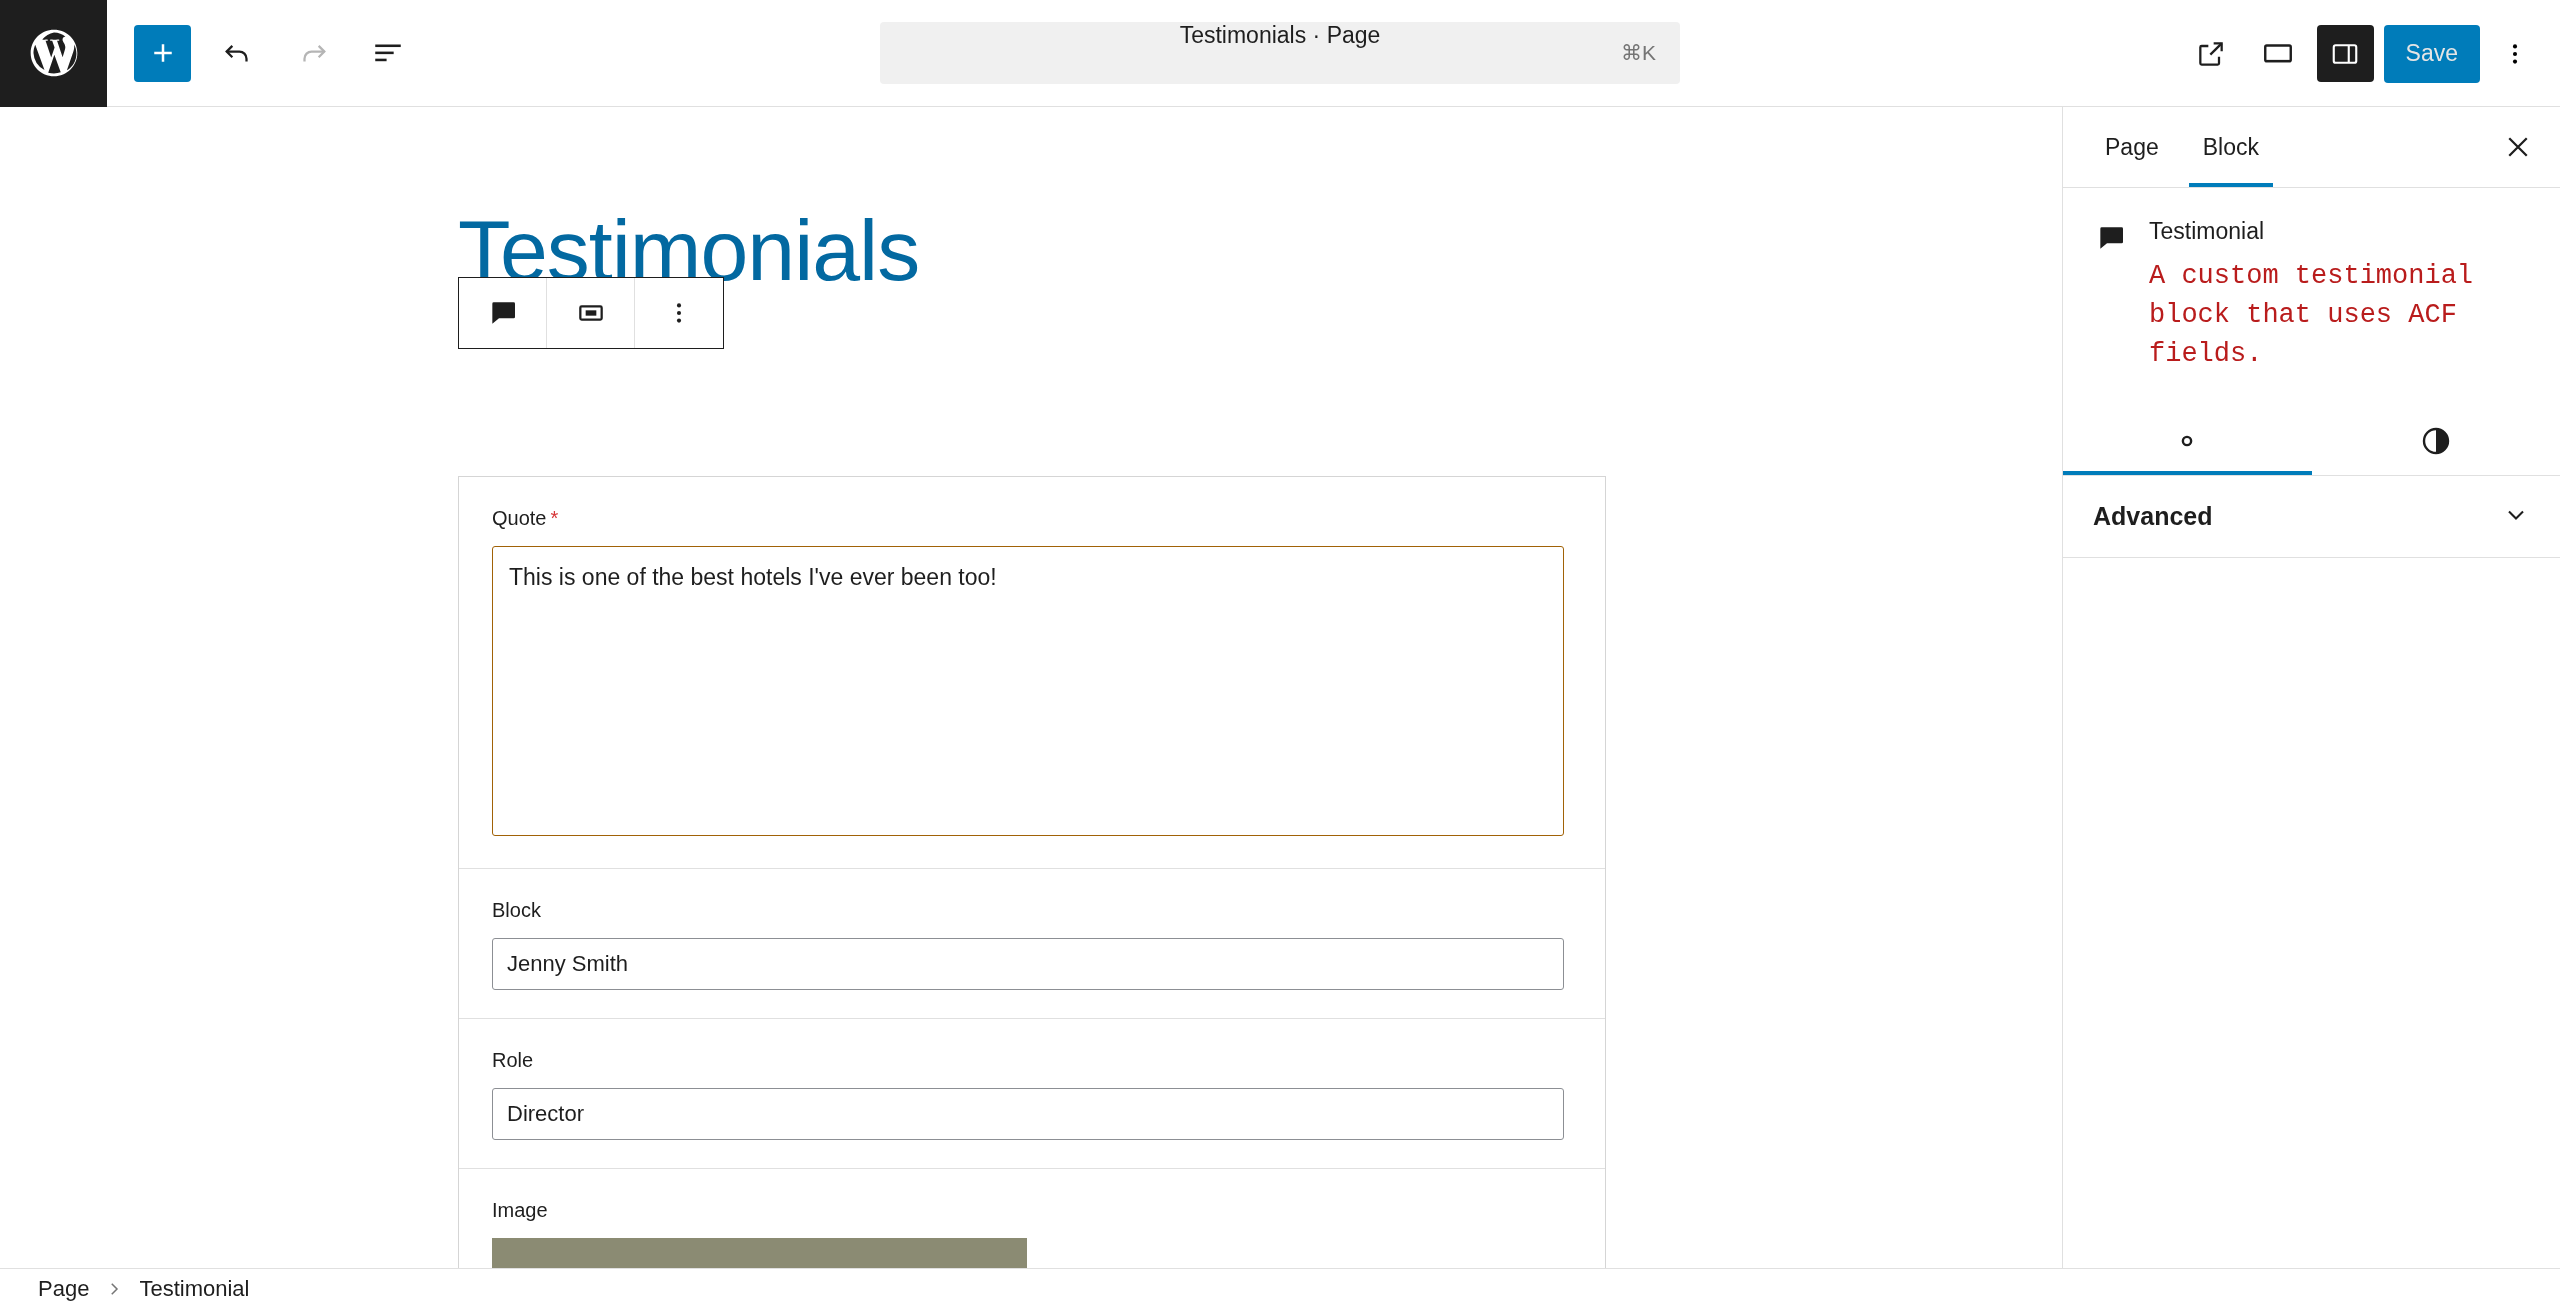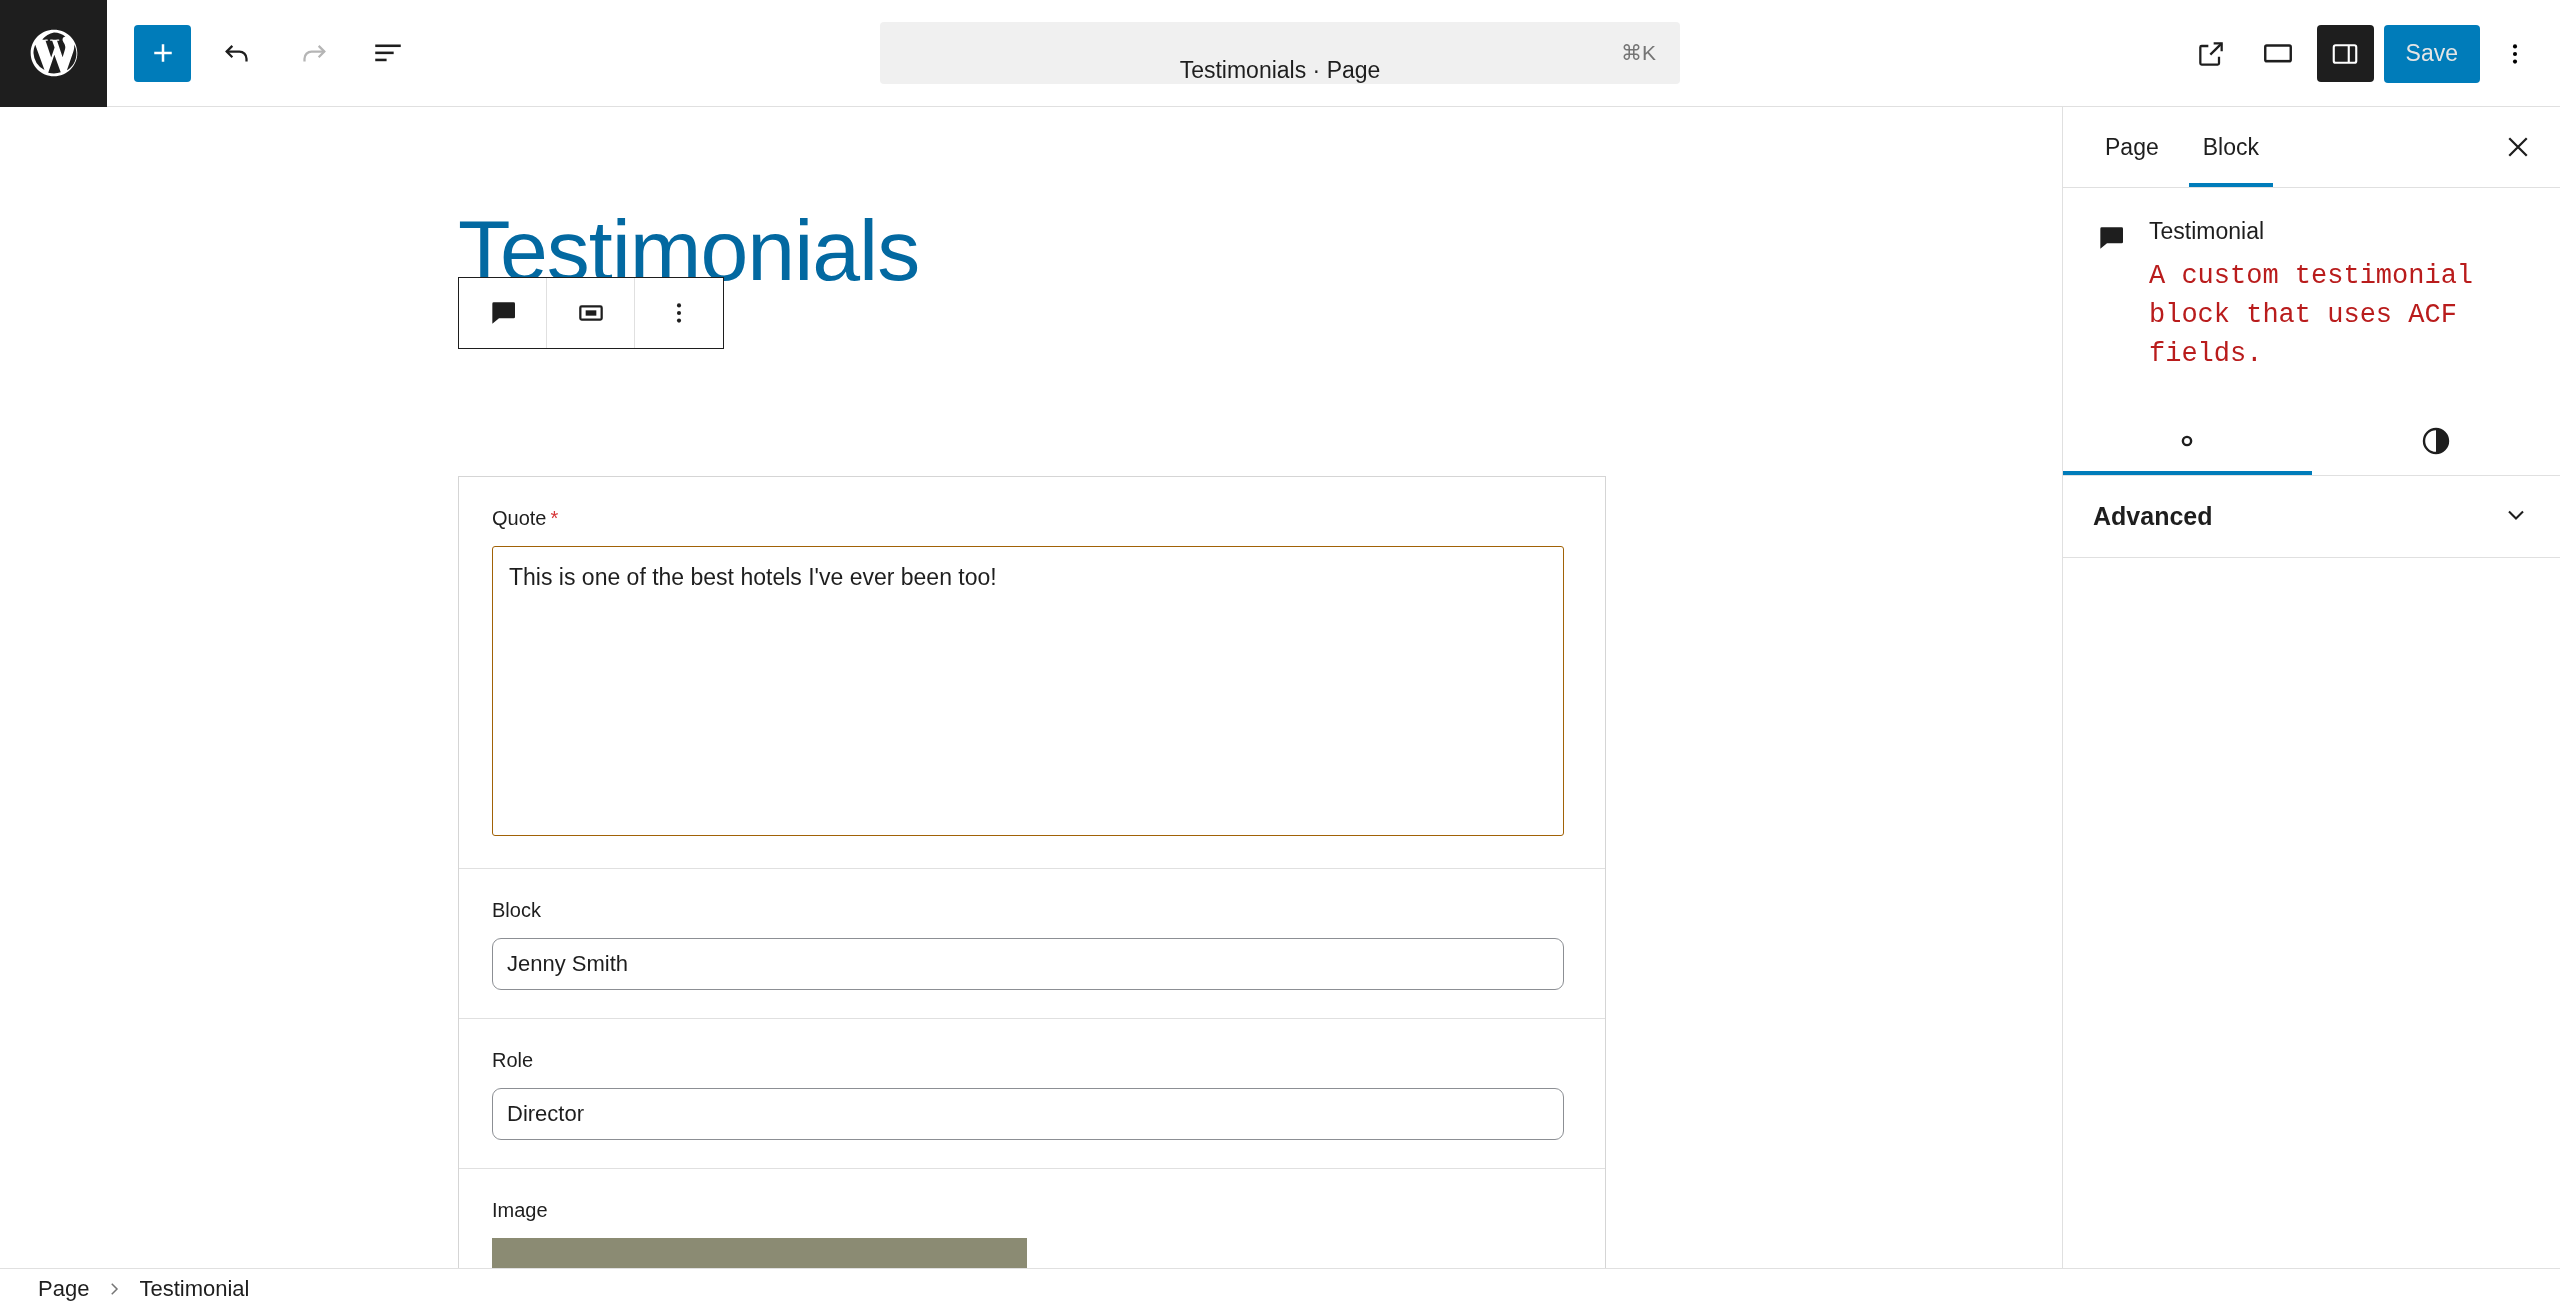--- a/index.html
+++ b/index.html
@@ -47,21 +47,21 @@
     color: #1e1e1e;
   }
   .icon-btn.disabled { color: #b5b5b5; }
 
   .cmd-center {
     position: absolute;
     left: 880px; top: 22px;
     width: 800px; height: 62px;
     background: #f0f0f0;
     border-radius: 4px;
-    display: flex; align-items: flex-end; justify-content: center;
+    display: flex; align-items: flex-start; justify-content: center;
     cursor: pointer;
   }
   .cmd-title {
     font-size: 23px; color: #1e1e1e;
   }
   .cmd-shortcut {
     position: absolute; right: 24px; top: 50%;
     transform: translateY(-50%);
     font-size: 21px; color: #757575;
   }
@@ -156,21 +156,21 @@
     padding: 14px 16px;
     font-size: 23px;
     color: #1e1e1e;
     font-family: "Liberation Sans", sans-serif;
     resize: none;
     line-height: 1.4;
   }
   .field-input {
     width: 1072px; height: 52px;
     border: 1px solid #8c8f94;
-    border-radius: 9px;
+    border-radius: 3px;
     padding: 0 14px;
     font-size: 22px;
     color: #1e1e1e;
     font-family: "Liberation Sans", sans-serif;
   }
   .img-preview {
     width: 535px; height: 120px;
     background: linear-gradient(#8b8b73 0%, #8b8b73 40%, #2b2420 41%, #1d1a18 100%);
     overflow: hidden;
     position: relative;

